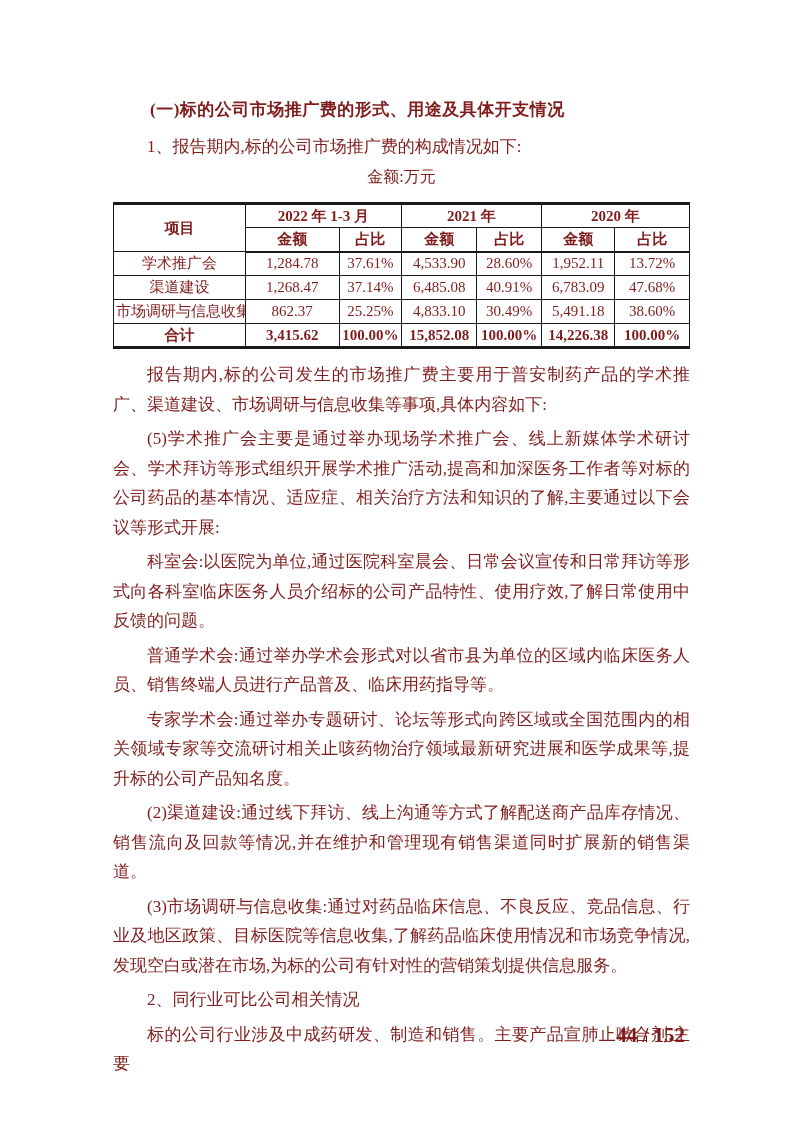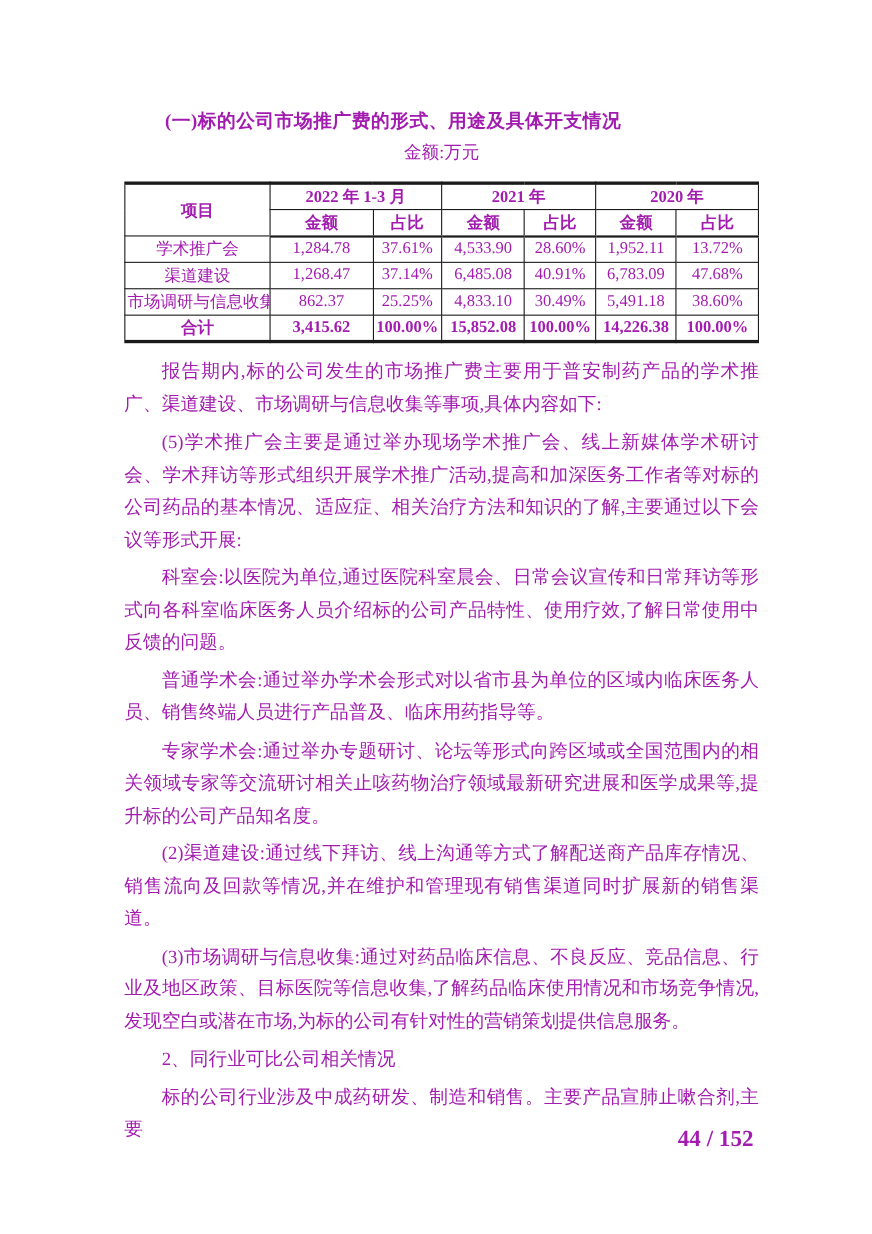--- a/index.html
+++ b/index.html
@@ -4,21 +4,21 @@
 <style>
   * { margin: 0; padding: 0; box-sizing: border-box; }
   html, body { background: #888; }
   .page {
     position: relative;
     width: 793px;
     height: 1122px;
     margin: 0 auto;
     background: #ffffff;
     font-family: "Liberation Serif", "DejaVu Serif", serif;
-    color: #a21caf;
+    color: #7f1d1d;
     overflow: hidden;
   }
   .content {
     padding: 99px 103px 0 113px; 
   }
   .doc-heading {
     font-size: 17px;
     font-weight: bold;
     line-height: 22px;
     text-indent: 37px;
@@ -76,20 +76,21 @@
   }
 </style>
 </head>
 <body>
 
 <div class="page">
   <div class="content">
 
     <div class="doc-heading">(一)标的公司市场推广费的形式、用途及具体开支情况</div>
 
+    <p class="intro-line">1、报告期内,标的公司市场推广费的构成情况如下:</p>
 
     <div class="unit-label">金额:万元</div>
 
     <table class="fee-table">
       <colgroup>
         <col style="width:131px">
           <col style="width:93px">
           <col style="width:62px">
         <col style="width:75px">
           <col style="width:64px">

